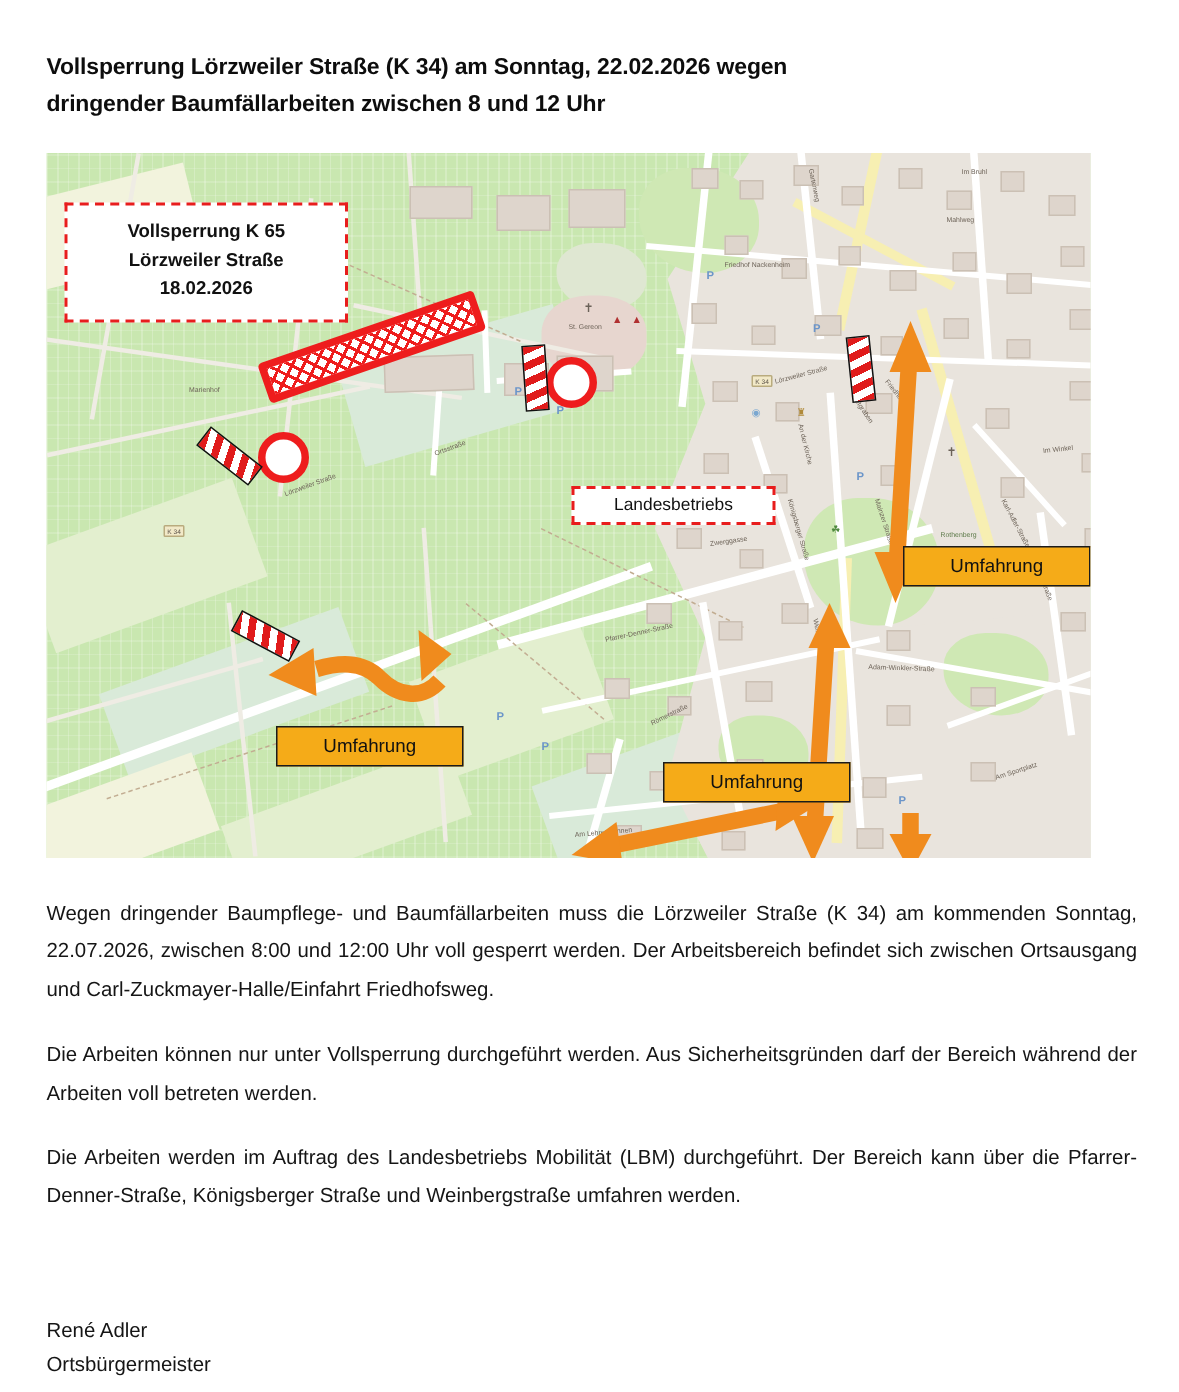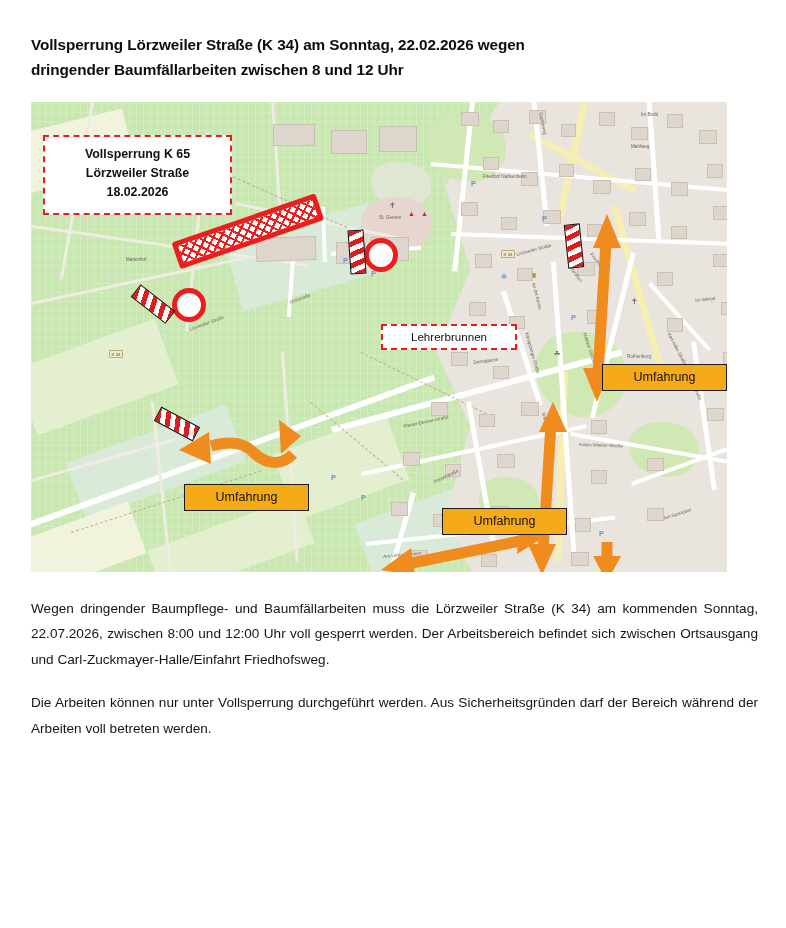--- a/index.html
+++ b/index.html
@@ -362,27 +362,32 @@
         <polygon points="20,40 6,14 34,14" fill="#f08b1d"></polygon>
       </svg>
     </div>
 
     <div class="dashbox notice">
       <div>Vollsperrung K 65</div>
       <div>Lörzweiler Straße</div>
       <div>18.02.2026</div>
     </div>
 
-    <div class="dashbox work">Lehrerbrunnen</div>
+    <div class="dashbox work">Landesbetriebs</div>
 
     <div class="umf" style="left:571px;top:262px;width:123px;">Umfahrung</div>
     <div class="umf" style="left:153px;top:382px;width:123px;">Umfahrung</div>
     <div class="umf" style="left:411px;top:406px;width:123px;">Umfahrung</div>
 
   </div>
 
   <div class="body">
     <p>Wegen dringender Baumpflege- und Baumfällarbeiten muss die Lörzweiler Straße (K 34) am kommenden Sonntag, 22.07.2026, zwischen 8:00 und 12:00 Uhr voll gesperrt werden. Der Arbeitsbereich befindet sich zwischen Ortsausgang und Carl-Zuckmayer-Halle/Einfahrt Friedhofsweg.</p>
     <p>Die Arbeiten können nur unter Vollsperrung durchgeführt werden. Aus Sicherheitsgründen darf der Bereich während der Arbeiten voll betreten werden.</p>
+    <p>Die Arbeiten werden im Auftrag des Landesbetriebs Mobilität (LBM) durchgeführt. Der Bereich kann über die Pfarrer-Denner-Straße, Königsberger Straße und Weinbergstraße umfahren werden.</p>
   </div>
 
+  <div class="sign">
+    <div>René Adler</div>
+    <div>Ortsbürgermeister</div>
+  </div>
 
 </div>
 
 </body></html>

